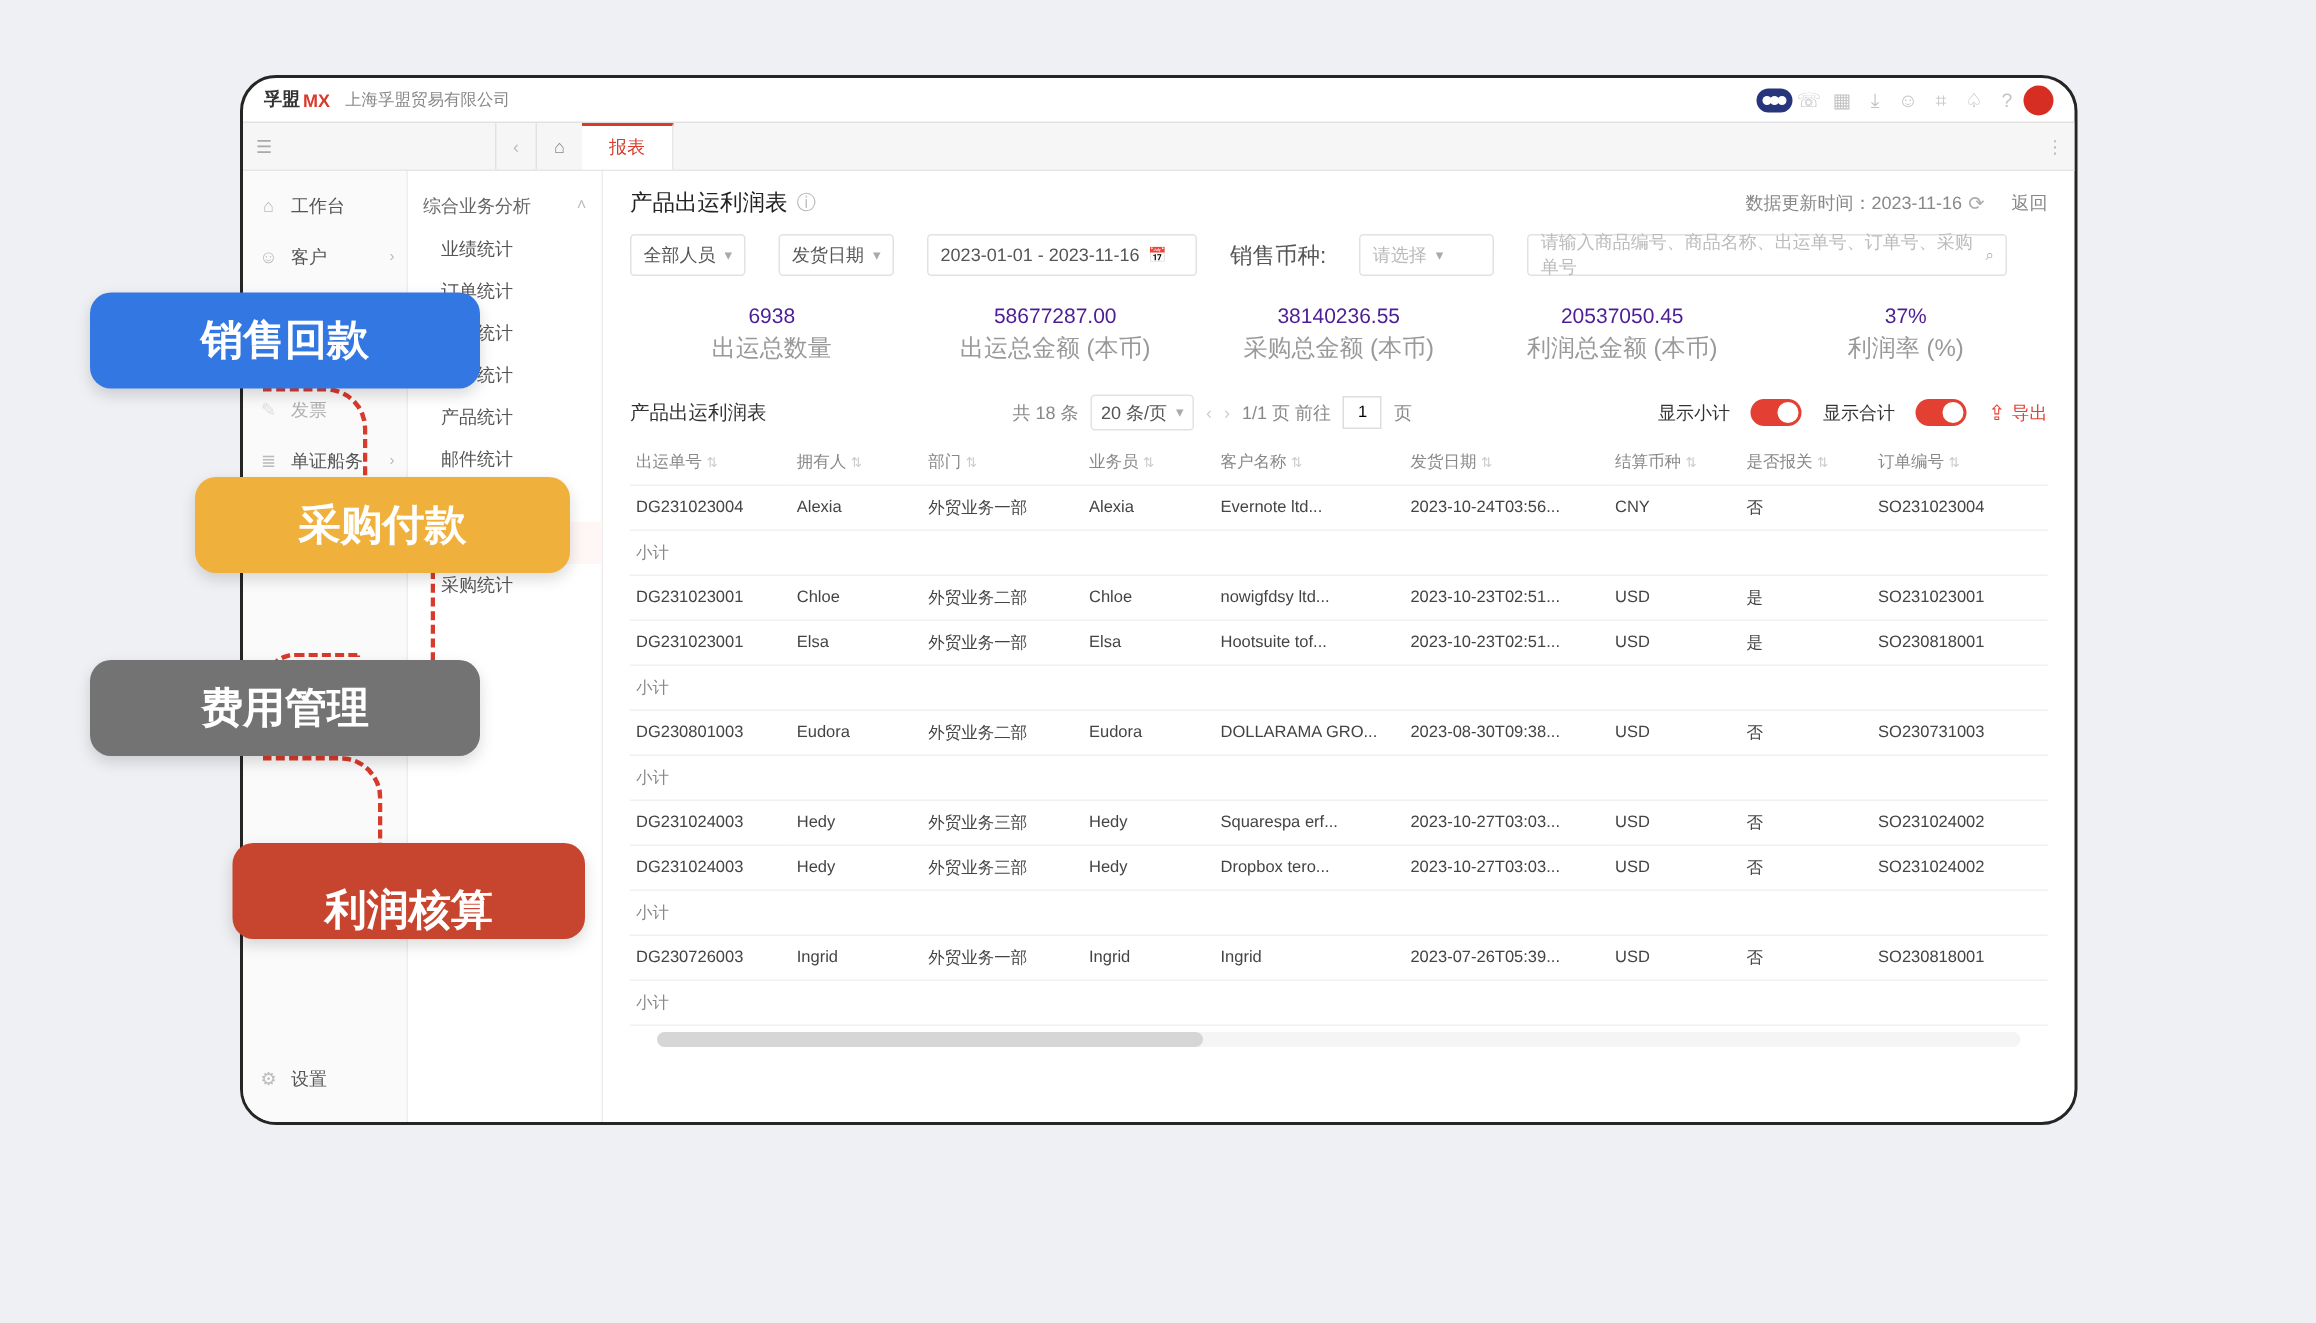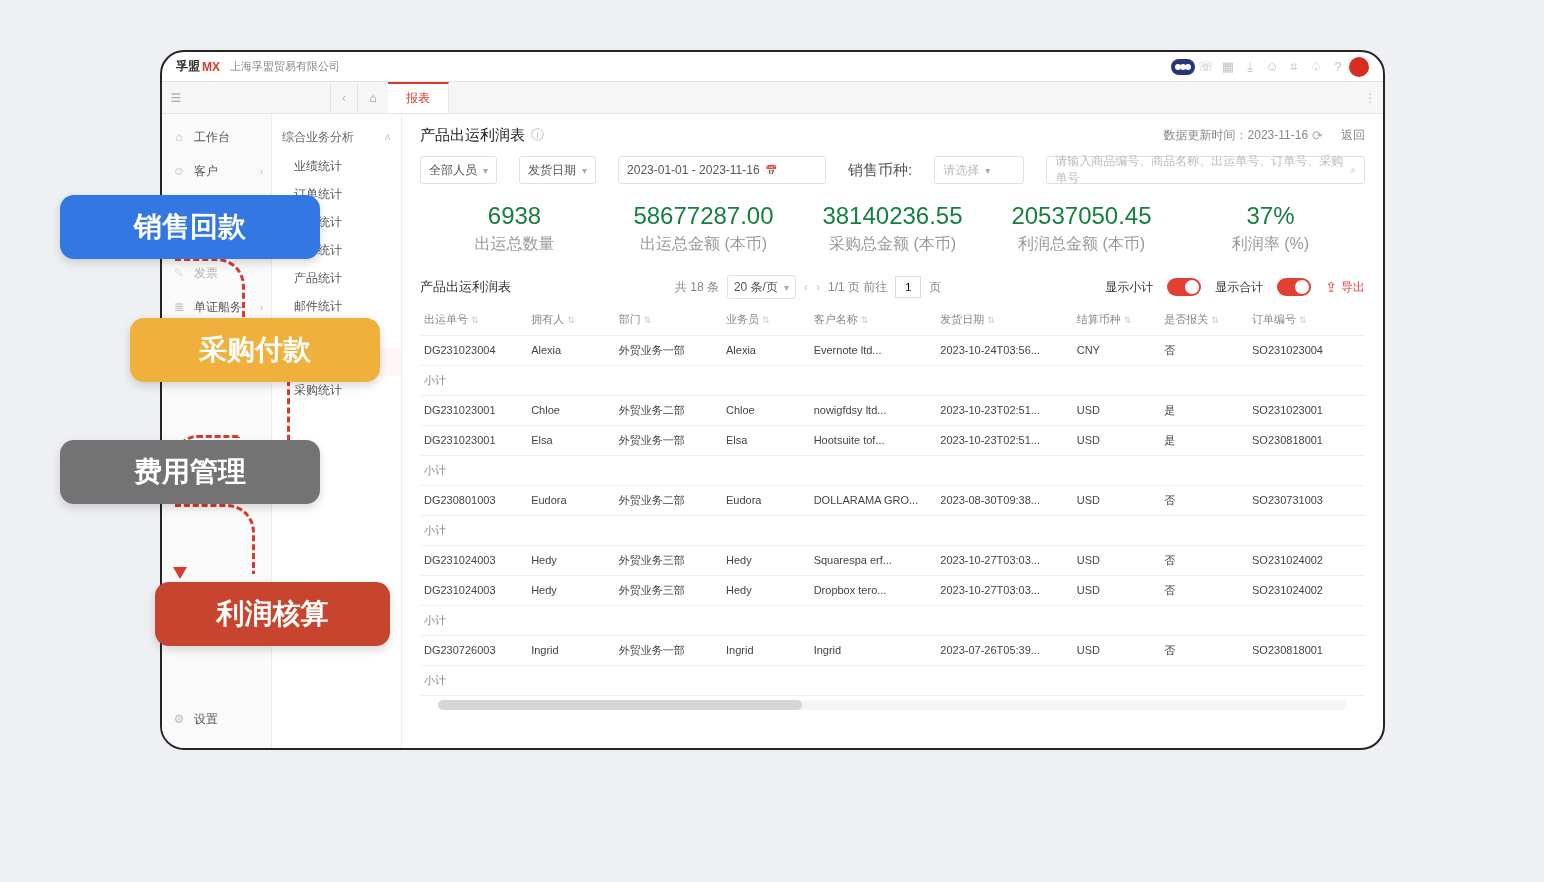--- a/index.html
+++ b/index.html
@@ -8,21 +8,21 @@
   
   .callout{
     position:absolute;left:60px;width:260px;height:64px;border-radius:14px;
     display:flex;align-items:center;justify-content:center;
     color:#fff;font-size:28px;font-weight:600;
     box-shadow:0 4px 10px rgba(0,0,0,.15);z-index:100;
   }
   .cb-blue{background:#3277e2;top:195px;}
   .cb-yellow{background:#f0b13c;top:318px;left:130px;width:250px;}
   .cb-green{background:#737373;top:440px;}
-  .cb-red{background:#c7452f;top:582px;left:155px;width:235px;}
+  .cb-red{background:#c7452f;top:562px;left:155px;width:235px;align-items:flex-end;}
 
   
   .arrow{position:absolute;z-index:99;left:190px;width:90px;height:60px;border-left:3px dashed #d83a2b;border-bottom:3px dashed #d83a2b;border-bottom-left-radius:30px;}
   .arrow::after{content:"";position:absolute;right:-12px;bottom:-8px;width:0;height:0;border-left:12px solid #d83a2b;border-top:7px solid transparent;border-bottom:7px solid transparent;}
   .ar1{top:258px;left:175px;width:70px;height:70px;border-left:none;border-right:3px dashed #d83a2b;border-bottom:none;border-top:3px dashed #d83a2b;border-bottom-left-radius:0;border-top-right-radius:28px;}
   .ar1::after{right:auto;left:-2px;bottom:auto;top:58px;border-left:7px solid transparent;border-right:7px solid transparent;border-top:12px solid #d83a2b;border-bottom:none;}
   .ar2{top:380px;left:235px;width:55px;height:70px;border-bottom:none;border-left:none;border-right:3px dashed #d83a2b;border-top-right-radius:0;}
   .ar2::after{display:none;}
   .ar2b{position:absolute;top:435px;left:175px;width:65px;height:30px;border-top:3px dashed #d83a2b;border-left:3px dashed #d83a2b;border-top-left-radius:22px;z-index:99;}
   .ar2b::after{content:"";position:absolute;left:-8px;bottom:-8px;width:0;height:0;border-left:7px solid transparent;border-right:7px solid transparent;border-top:12px solid #d83a2b;}
@@ -81,21 +81,21 @@
 
   .filters{display:flex;align-items:center;gap:22px;padding:0 18px 8px;font-size:12px;color:#555;}
   .sel{height:28px;border:1px solid #e2e2e2;border-radius:3px;background:#fff;padding:0 8px;display:flex;align-items:center;gap:6px;color:#555;}
   .sel .dd{color:#aaa;font-size:10px;}
   .sel .ph{color:#bbb;}
   .sel.wide{flex:1;max-width:320px;}
   .lbl{font-size:15px;color:#555;}
 
   .stats{display:flex;padding:10px 18px 14px;}
   .stat{flex:1;text-align:center;}
-  .stat .num{font-size:24px;color:#15803d;}
+  .stat .num{font-size:14px;color:#4c1d95;}
   .stat .cap{font-size:16px;color:#999;margin-top:4px;}
 
   .tablehead{display:flex;align-items:center;padding:0 18px;height:36px;font-size:12px;color:#333;}
   .tablehead .title{font-size:13px;font-weight:500;}
   .tablehead .mid{flex:1;display:flex;align-items:center;justify-content:center;gap:8px;color:#888;}
   .tablehead .pginput{width:26px;height:22px;border:1px solid #ddd;text-align:center;font-size:11px;}
   .tablehead .toggles{display:flex;align-items:center;gap:14px;font-size:12px;}
   .switch{width:34px;height:18px;border-radius:10px;background:#e43f33;position:relative;display:inline-block;vertical-align:middle;}
   .switch::after{content:"";position:absolute;right:2px;top:2px;width:14px;height:14px;background:#fff;border-radius:50%;}
   .export{color:#e43f33;display:flex;align-items:center;gap:4px;}
@@ -238,21 +238,21 @@
 
       <div class="filters">
         <div class="sel">
             <span>全部人员</span>
             <span class="dd">▾</span>
           </div>
         <div class="sel">
             <span>发货日期</span>
             <span class="dd">▾</span>
           </div>
-        <div class="sel" style="width:208px">
+        <div class="sel" style="width:180px">
             <span>2023-01-01 - 2023-11-16</span>
             <span class="dd">📅</span>
           </div>
         <span class="lbl">销售币种:</span>
         <div class="sel" style="width:90px">
             <span class="ph">请选择</span>
             <span class="dd">▾</span>
           </div>
         <div class="sel wide">
             <span class="ph">请输入商品编号、商品名称、出运单号、订单号、采购单号</span>

